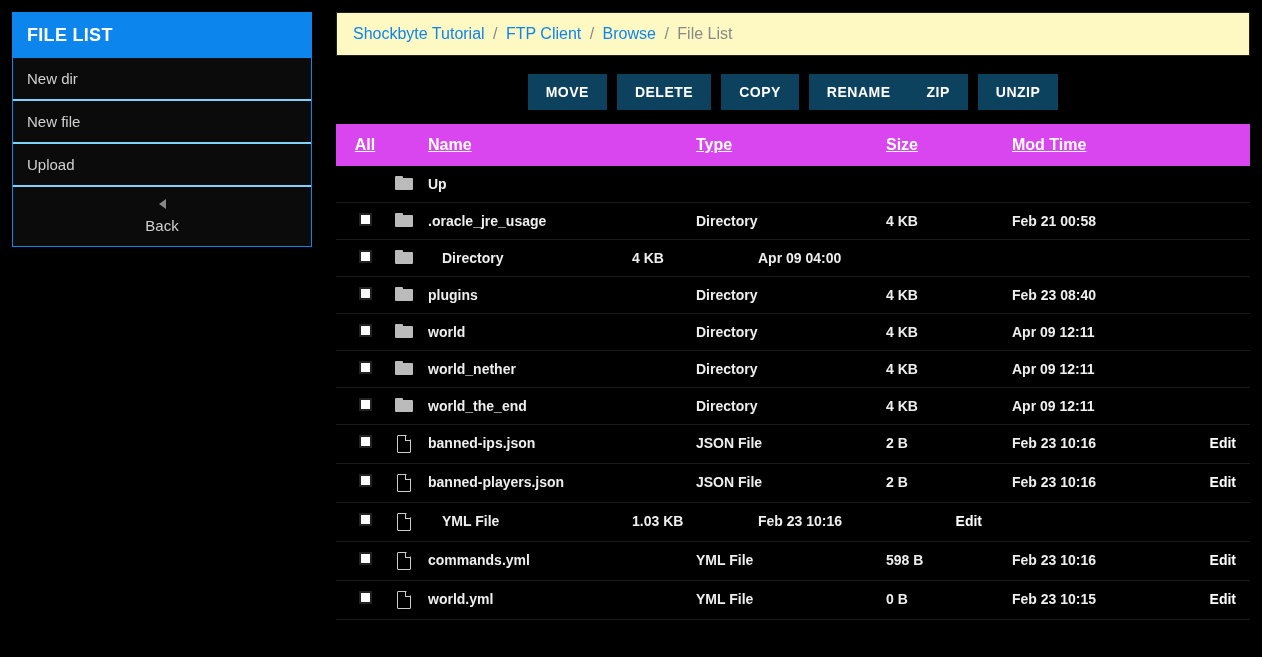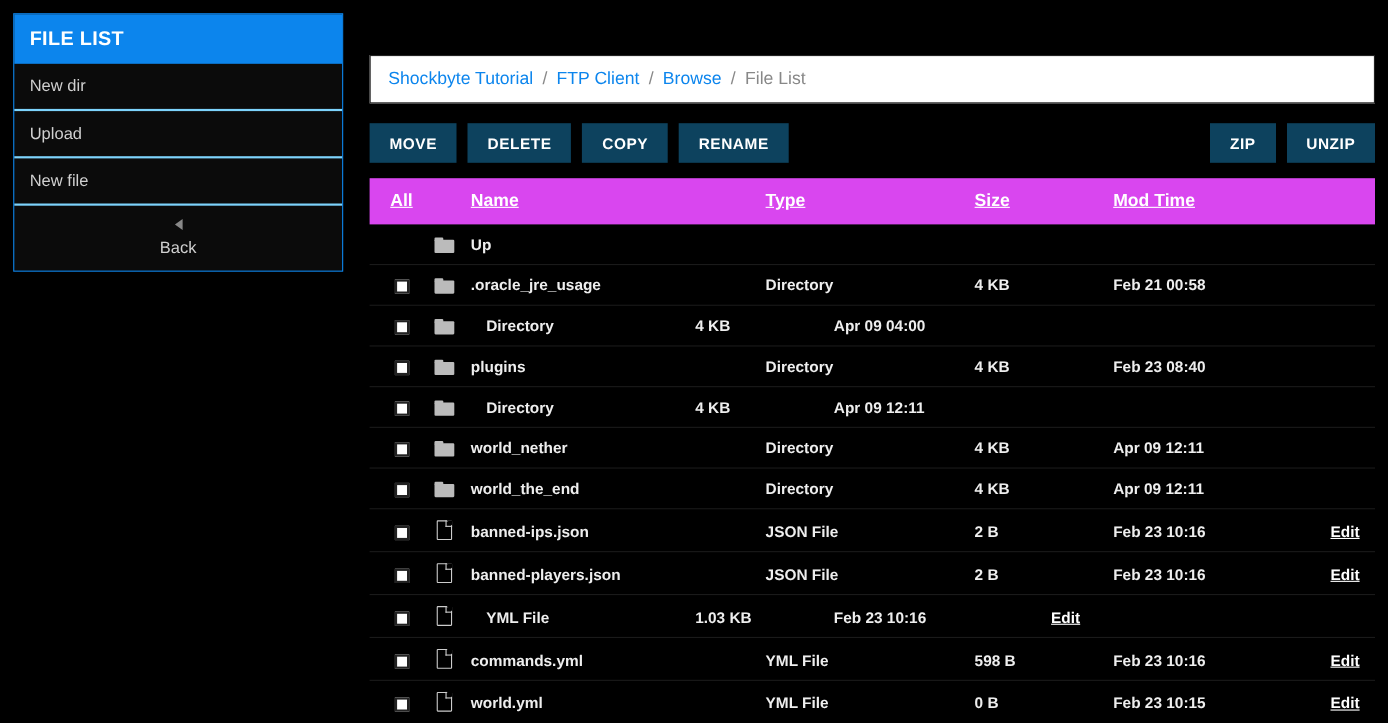--- a/index.html
+++ b/index.html
@@ -43,33 +43,32 @@
     display: inline-block;
     width: 0; height: 0;
     border-top: 5px solid transparent;
     border-bottom: 5px solid transparent;
     border-right: 7px solid #888;
   }
 
   .main { flex: 1; }
   .breadcrumb {
     border: 1px solid #222;
-    background: #ffffff;
+    background: #fef9c3;
     padding: 12px 16px;
     font-size: 16px;
     margin-bottom: 18px;
-    margin-top: 38px;
   }
   .breadcrumb a { color: #0c85ed; text-decoration: none; cursor: pointer; }
   .breadcrumb .sep { color: #888; margin: 0 4px; }
   .breadcrumb .current { color: #888; }
 
   .toolbar {
     display: flex;
-    justify-content: space-between;
+    justify-content: center;
     margin-bottom: 14px;
   }
   .toolbar-left, .toolbar-right { display: flex; gap: 10px; }
   .btn {
     background: #0d425e;
     color: #fff;
     border: none;
     padding: 10px 18px;
     font-size: 14px;
     font-weight: bold;
@@ -89,21 +88,21 @@
   .col-check { width: 42px; display:flex; align-items:center; justify-content:center; }
   .col-icon  { width: 36px; display:flex; align-items:center; justify-content:center; }
   .col-name  { flex: 1; padding-left: 6px; }
   .col-type  { width: 190px; margin-left: 20px; }
   .col-size  { width: 126px; }
   .col-time  { width: 180px; }
   .col-edit  { width: 50px; text-align:right; padding-right:6px; }
 
   .trow {
     display: flex;
-    align-items: flex-end;
+    align-items: flex-start;
     padding: 10px 8px;
     font-size: 14px;
     font-weight: bold;
     border-bottom: 1px solid #1a1a1a;
     color: #eee;
   }
 
   .chk {
     width: 13px; height: 13px;
     background: #fff;
@@ -148,38 +147,38 @@
   }
   .icon-file::after {
     content:"";
     position:absolute;
     top:-1px; right:-1px;
     width:5px; height:5px;
     border-bottom:1.5px solid #ccc;
     border-left:1.5px solid #ccc;
   }
 
-  .edit-link { color:#fff; cursor:pointer;text-decoration:underline; }
+  .edit-link { color:#fff; cursor:pointer; }
 </style>
 </head>
 <body>
 
 <div class="layout">
   <div class="sidebar">
     <div class="panel">
       <div class="panel-header">FILE LIST</div>
       <div id="sidebar-items">
           <div class="side-item">
             <span>New dir</span>
           </div>
           <div class="side-item">
+            <span>New file</span>
+          </div>
+          <div class="side-item">
             <span>Upload</span>
-          </div>
-          <div class="side-item">
-            <span>New file</span>
           </div>
           <div class="side-item">
             <span class="arrow-left"></span>
             <span>Back</span>
           </div>
         </div>
     </div>
   </div>
 
   <div class="main">
@@ -263,20 +262,21 @@
             <div class="col-time">Feb 23 08:40</div>
             <div class="col-edit"></div>
           </div>
           <div class="trow">
             <div class="col-check">
               <div class="chk"></div>
             </div>
             <div class="col-icon">
               <span class="icon-folder"></span>
             </div>
+            <div class="col-name">world</div>
             <div class="col-type">Directory</div>
             <div class="col-size">4 KB</div>
             <div class="col-time">Apr 09 12:11</div>
             <div class="col-edit"></div>
           </div>
           <div class="trow">
             <div class="col-check">
               <div class="chk"></div>
             </div>
             <div class="col-icon">

